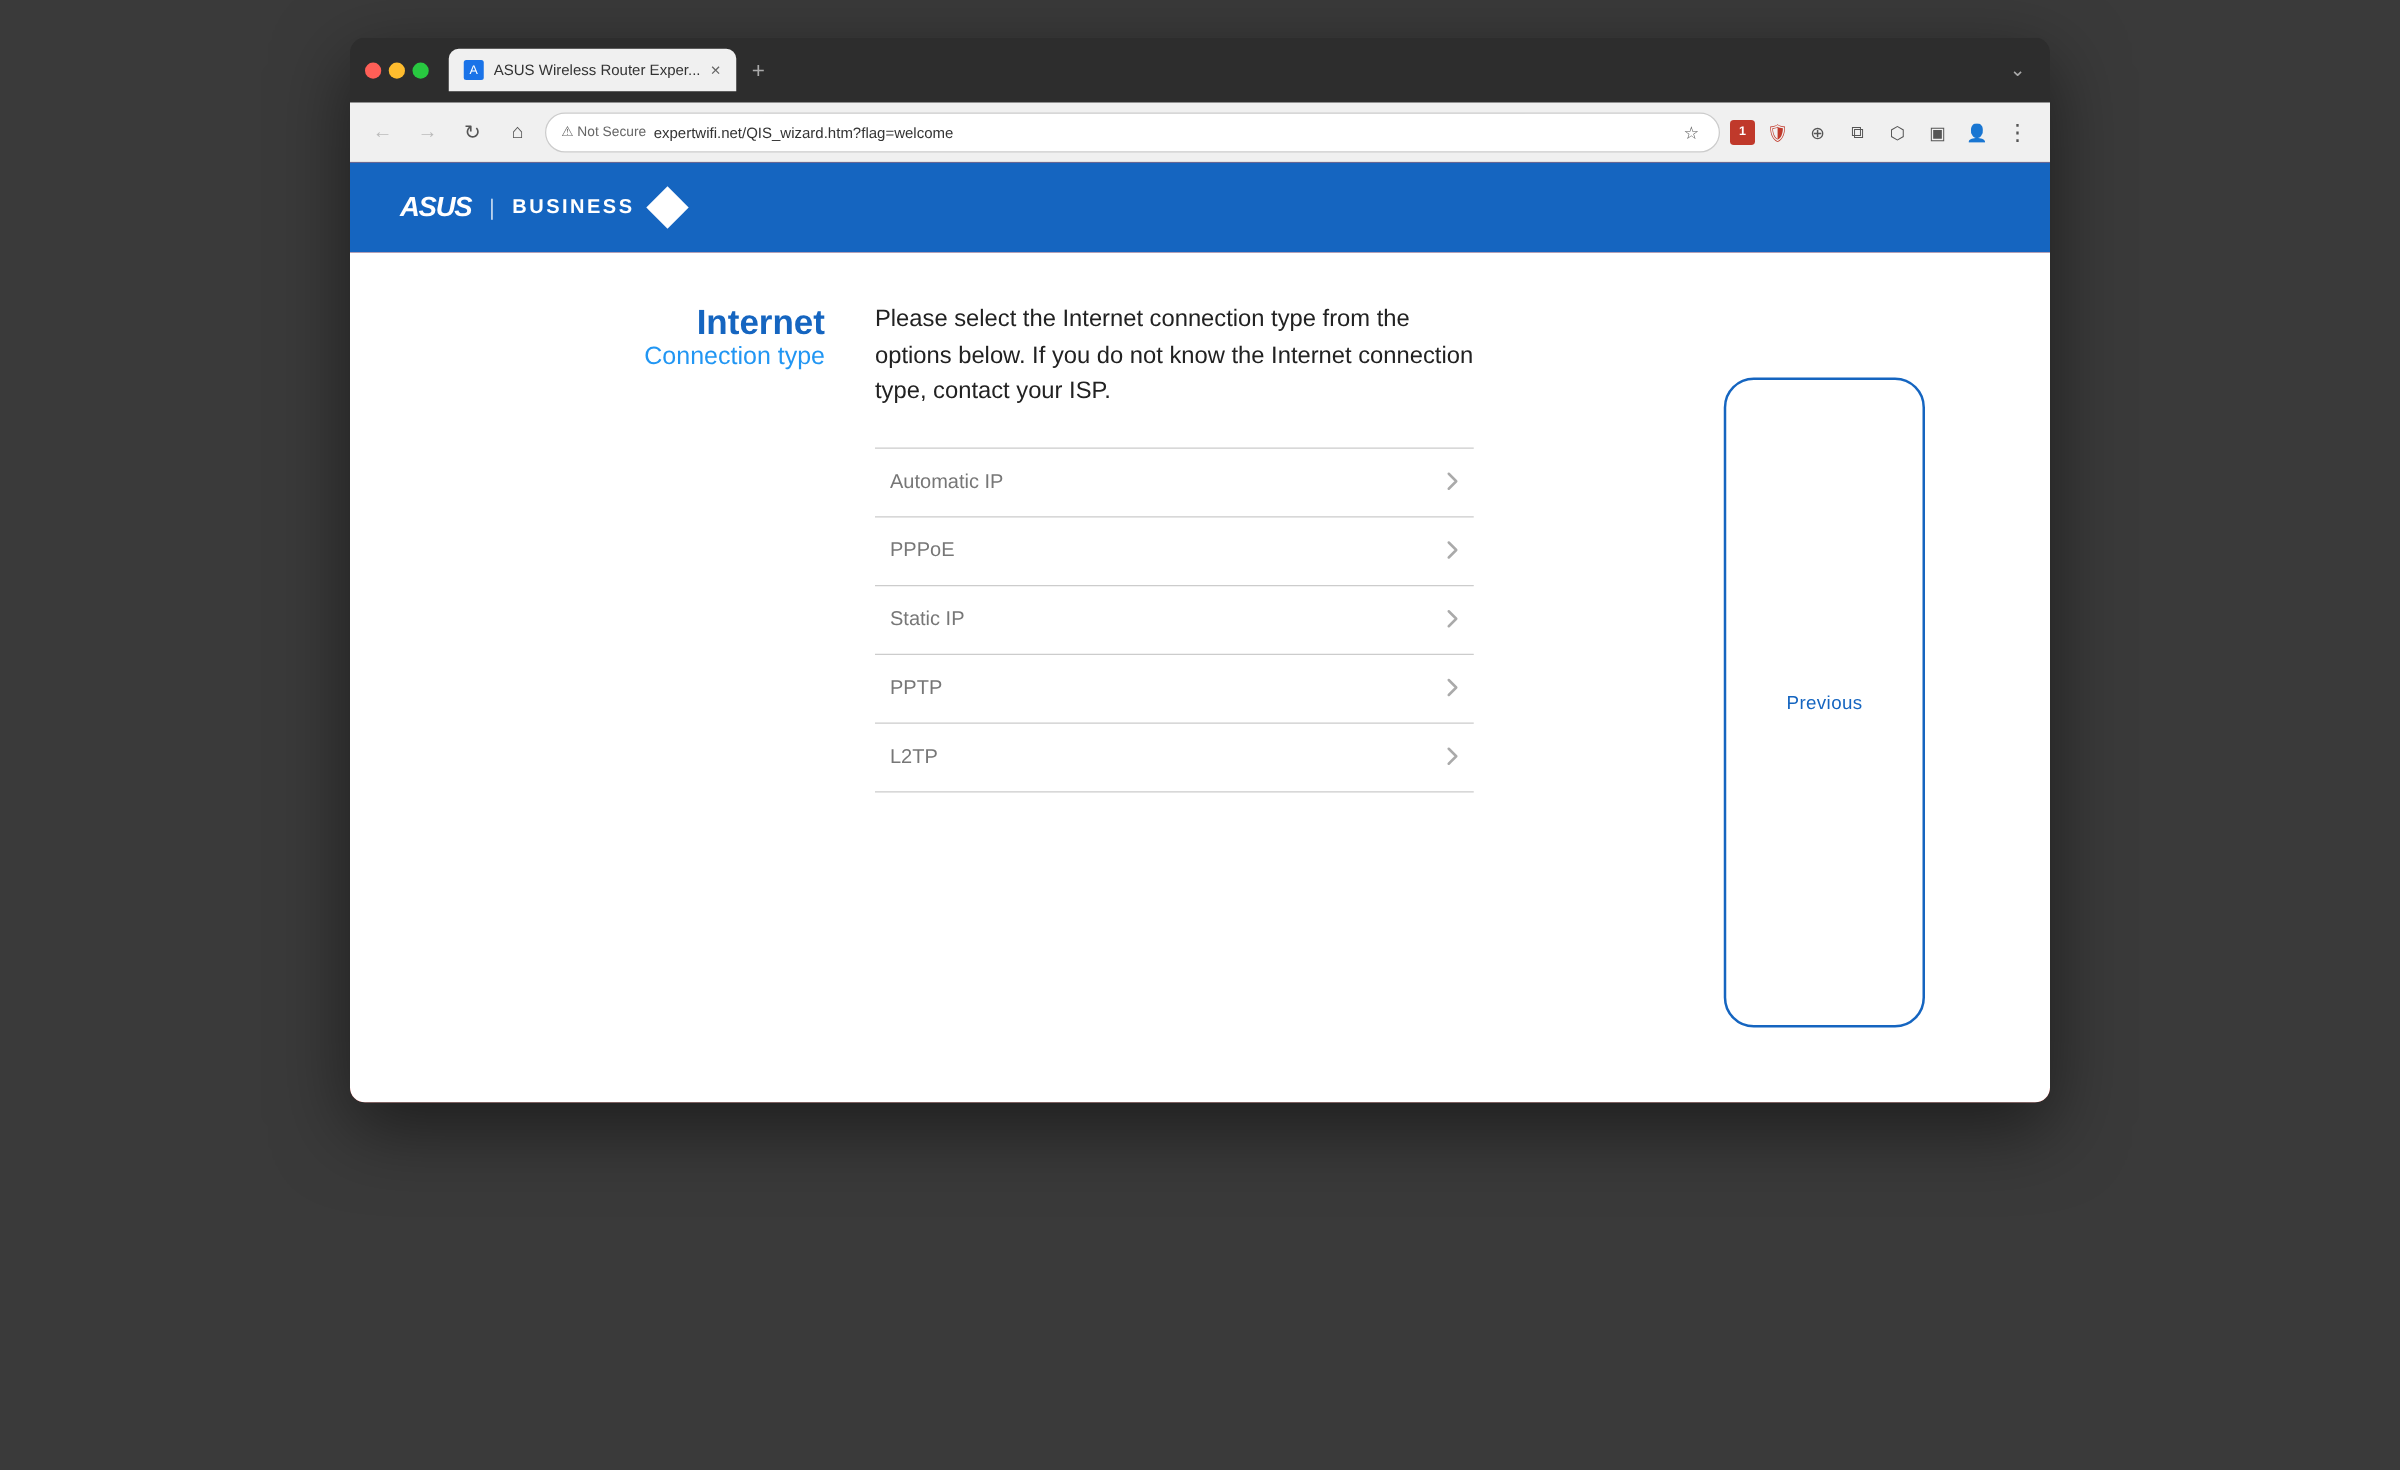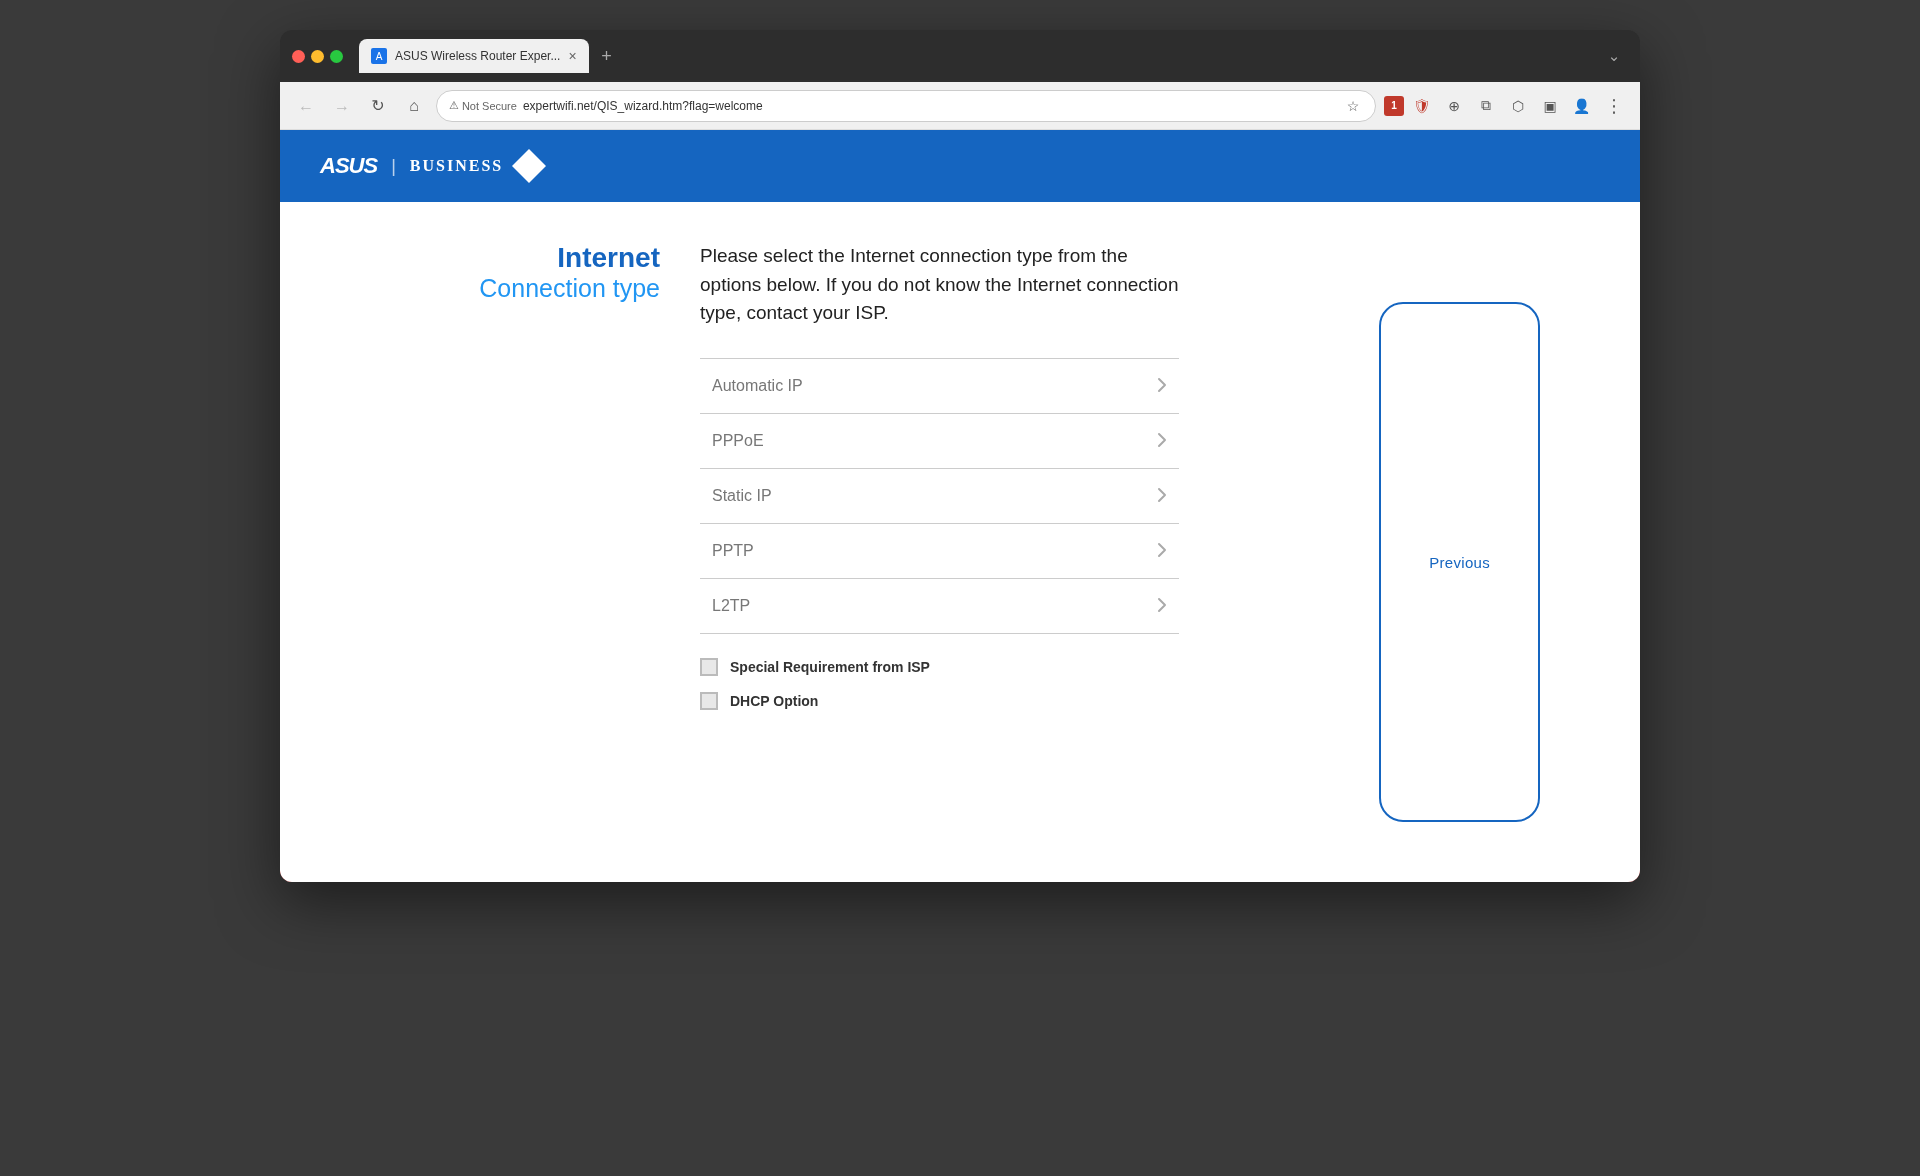--- a/index.html
+++ b/index.html
@@ -222,21 +222,20 @@
       font-size: 18px;
       margin: 0 6px;
       opacity: 0.7;
     }
 
     .business-text {
       color: white;
       font-size: 16px;
       font-weight: 600;
       letter-spacing: 2px;
-      font-family: Liberation Serif, serif;
     }
 
     .asus-diamond {
       width: 24px;
       height: 24px;
       background: white;
       transform: rotate(45deg);
       margin-left: 6px;
     }
 
@@ -263,21 +262,21 @@
       flex-shrink: 0;
     }
 
     .page-title-internet {
       font-size: 28px;
       font-weight: 700;
       color: #1565c0;
     }
 
     .page-title-sub {
-      font-size: 25px;
+      font-size: 20px;
       color: #2196f3;
       font-weight: 400;
     }
 
     .right-panel {
       flex: 1;
       max-width: 620px;
     }
 
     .description-text {
@@ -463,30 +462,20 @@
             </div>
 
             <div class="connection-item">
               <span class="connection-label">L2TP</span>
               <svg class="chevron-svg" viewBox="0 0 10 16" fill="none" xmlns="http://www.w3.org/2000/svg">
                 <path d="M2 2l6 6-6 6" stroke="#aaa" stroke-width="2" stroke-linecap="round" stroke-linejoin="round"></path>
               </svg>
             </div>
           </div>
 
-          <div class="checkboxes-section">
-            <label class="checkbox-item">
-              <div class="checkbox-box"></div>
-              <span class="checkbox-label">Special Requirement from ISP</span>
-            </label>
-            <label class="checkbox-item">
-              <div class="checkbox-box"></div>
-              <span class="checkbox-label">DHCP Option</span>
-            </label>
-          </div>
         </div>
       </div>
 
       <div class="bottom-nav">
         <button class="prev-button">Previous</button>
       </div>
     </div>
   </div>
 </div>
 

